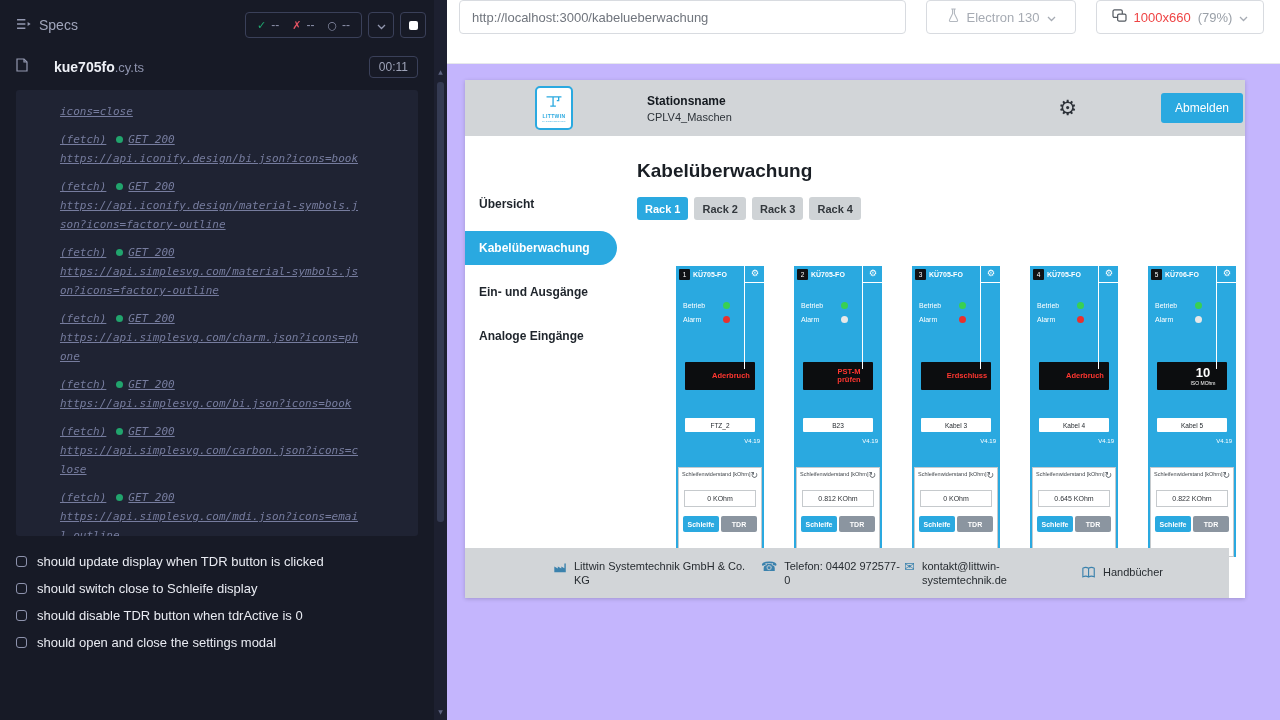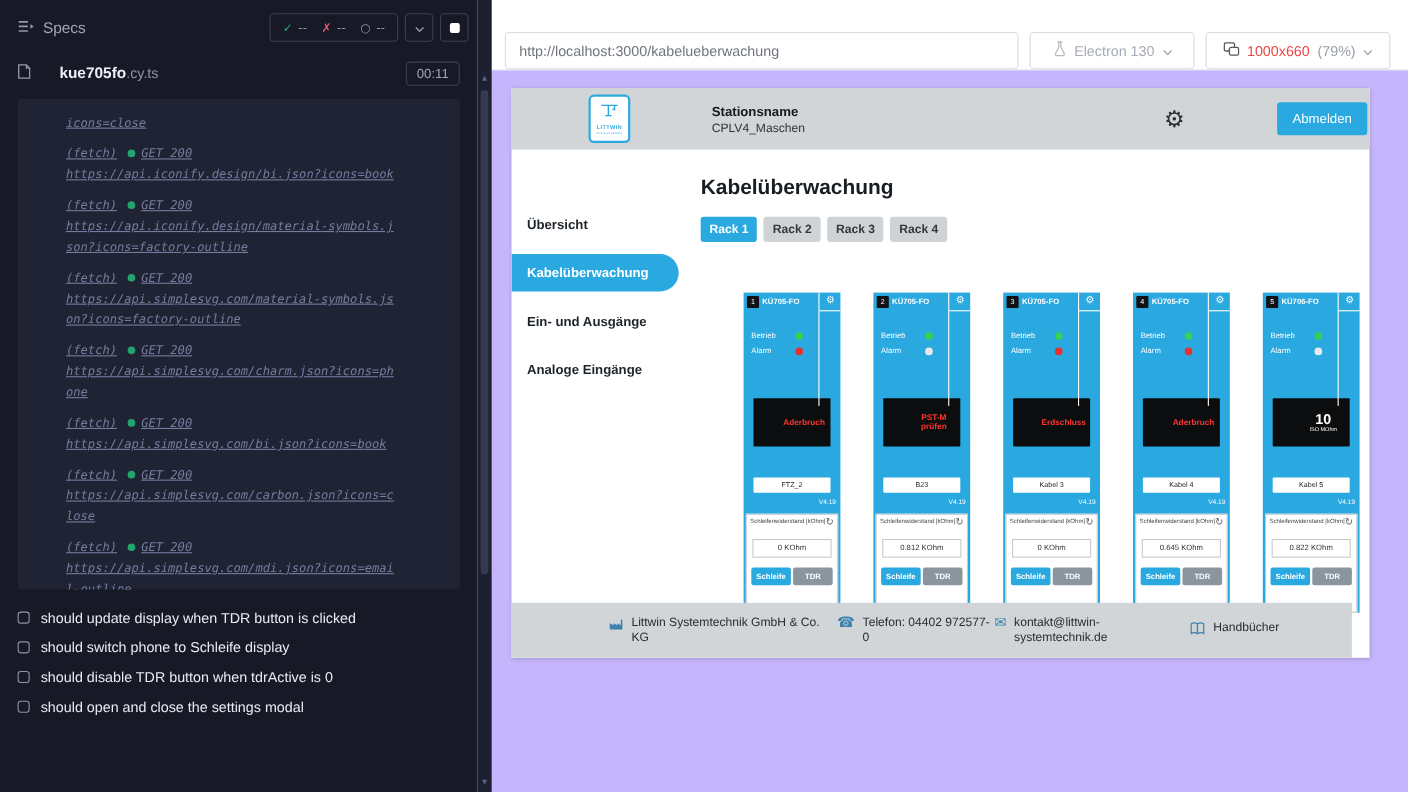--- a/index.html
+++ b/index.html
@@ -34,21 +34,21 @@
   .tests li { display:flex; align-items:center; gap:10px; padding:6px 16px; font-size:13px; color:#e9ebf2; cursor:pointer; }
   .test-ic { width:11px; height:11px; border:1px solid #8e93ad; border-radius:3px; flex-shrink:0; }
 
   .rep-scroll { width:13px; flex-shrink:0; background:#1d2030; position:relative; }
   .rep-scroll .arr { position:absolute; left:0; width:13px; text-align:center; font-size:6px; color:#5d6380; font-family:"DejaVu Sans",sans-serif; cursor:pointer; }
   .arr.up { top:68px; } .arr.down { bottom:5px; }
   .rep-thumb { position:absolute; left:3px; top:82px; width:7px; height:440px; background:#343a52; border-radius:3px; cursor:pointer; }
 
   
   .aut { flex:1; min-width:0; display:flex; flex-direction:column; }
-  .aut-topbar { height:64px; background:#fff; border-bottom:1px solid #e6e8eb; display:flex; align-items:flex-end; gap:10px; padding:0 16px 0 12px; }
+  .aut-topbar { height:64px; background:#fff; border-bottom:1px solid #e6e8eb; display:flex; align-items:flex-start; gap:20px; padding:0 16px 0 12px; }
   .urlbar { flex:1; height:34px; border:1px solid #d8dbe0; border-radius:4px; background:#fff; display:flex; align-items:center; padding:0 12px; font-size:13px; color:#70757d; cursor:text; }
   .sel { height:34px; border:1px solid #d8dbe0; border-radius:4px; display:flex; align-items:center; justify-content:center; gap:7px; font-size:13px; color:#a6abb3; cursor:pointer; background:#fff; }
   .brsel { width:150px; } .vpsel { width:168px; }
   .vp-size { color:#ef4444; } .vp-zoom { color:#9aa0a8; }
 
   .stage { flex:1; background:#c4b5fd; overflow:hidden; }
   .app { width:780px; height:518px; margin:16px 0 0 18px; background:#fff; position:relative; overflow:hidden; box-shadow:0 1px 4px rgba(0,0,0,.18); }
 
   .app-header { height:56px; background:#d2d5d8; display:flex; align-items:center; position:relative; z-index:2; }
   .logo { width:38px; height:44px; background:#fff; border:2px solid #2aa9e0; border-radius:5px; margin-left:70px;
@@ -80,21 +80,21 @@
   .card-num { width:11px; height:11px; background:#101215; color:#fff; font-size:6.5px; display:flex; align-items:center; justify-content:center; margin-left:3px; border-radius:1px; }
   .card-model { font-size:7px; font-weight:700; color:#fff; margin-left:3px; white-space:nowrap; }
   .card-gear { position:absolute; top:3px; right:5px; font-size:9px; color:#fff; font-family:"DejaVu Sans",sans-serif; line-height:1; cursor:pointer; }
   .leds { margin:16px 0 0 7px; width:47px; }
   .led-row { display:flex; justify-content:space-between; align-items:center; height:14px; }
   .led-label { font-size:7px; color:#fff; }
   .led { width:7px; height:7px; border-radius:50%; display:inline-block; }
   .led-green { background:#39d052; }
   .led-red { background:#e8312e; }
   .led-off { background:#e8e8e8; }
-  .disp { margin:36px 9px 0; height:44px; background:#0c0d0f; display:flex; flex-direction:column; align-items:center; justify-content:center; border-radius:1px;padding-left:22px; }
+  .disp { margin:36px 9px 0; height:28px; background:#0c0d0f; display:flex; flex-direction:column; align-items:center; justify-content:center; border-radius:1px;padding-left:22px; }
   .disp-err { font-size:7.5px; font-weight:700; color:#ff3630; text-align:center; line-height:1.1; }
   .disp-big { font-size:13px; font-weight:700; color:#fff; line-height:1; }
   .disp-sub { font-size:5px; color:#fff; margin-top:1px; }
   .cname { margin:28px 9px 0; height:14px; background:#fff; display:flex; align-items:center; justify-content:center; font-size:6.5px; color:#24292e; border-radius:1px; cursor:text; }
   .ver { margin-top:6px; text-align:right; padding-right:4px; font-size:6px; color:#fff; }
   .panel { margin:0 2px; height:90px; background:#fff; border:1px solid #c6cacd; padding:3px; }
   .panel-head { display:flex; justify-content:space-between; align-items:flex-start; }
   .res-label { font-size:5.5px; color:#42474c; white-space:nowrap; }
   .refresh { font-size:9px; color:#5a6066; font-family:"DejaVu Sans",sans-serif; line-height:1; cursor:pointer; }
   .val-box { margin:10px 2px 0; height:17px; border:1px solid #c6cacd; background:#fff; display:flex; align-items:center; justify-content:center; font-size:7px; color:#2f3337; }
@@ -198,21 +198,21 @@
       </div>
     </div>
 
     <ul class="tests">
       <li>
           <span class="test-ic"></span>
           <span>should update display when TDR button is clicked</span>
         </li>
       <li>
           <span class="test-ic"></span>
-          <span>should switch phone to Schleife display</span>
+          <span>should switch close to Schleife display</span>
         </li>
       <li>
           <span class="test-ic"></span>
           <span>should disable TDR button when tdrActive is 0</span>
         </li>
       <li>
           <span class="test-ic"></span>
           <span>should open and close the settings modal</span>
         </li>
     </ul>

